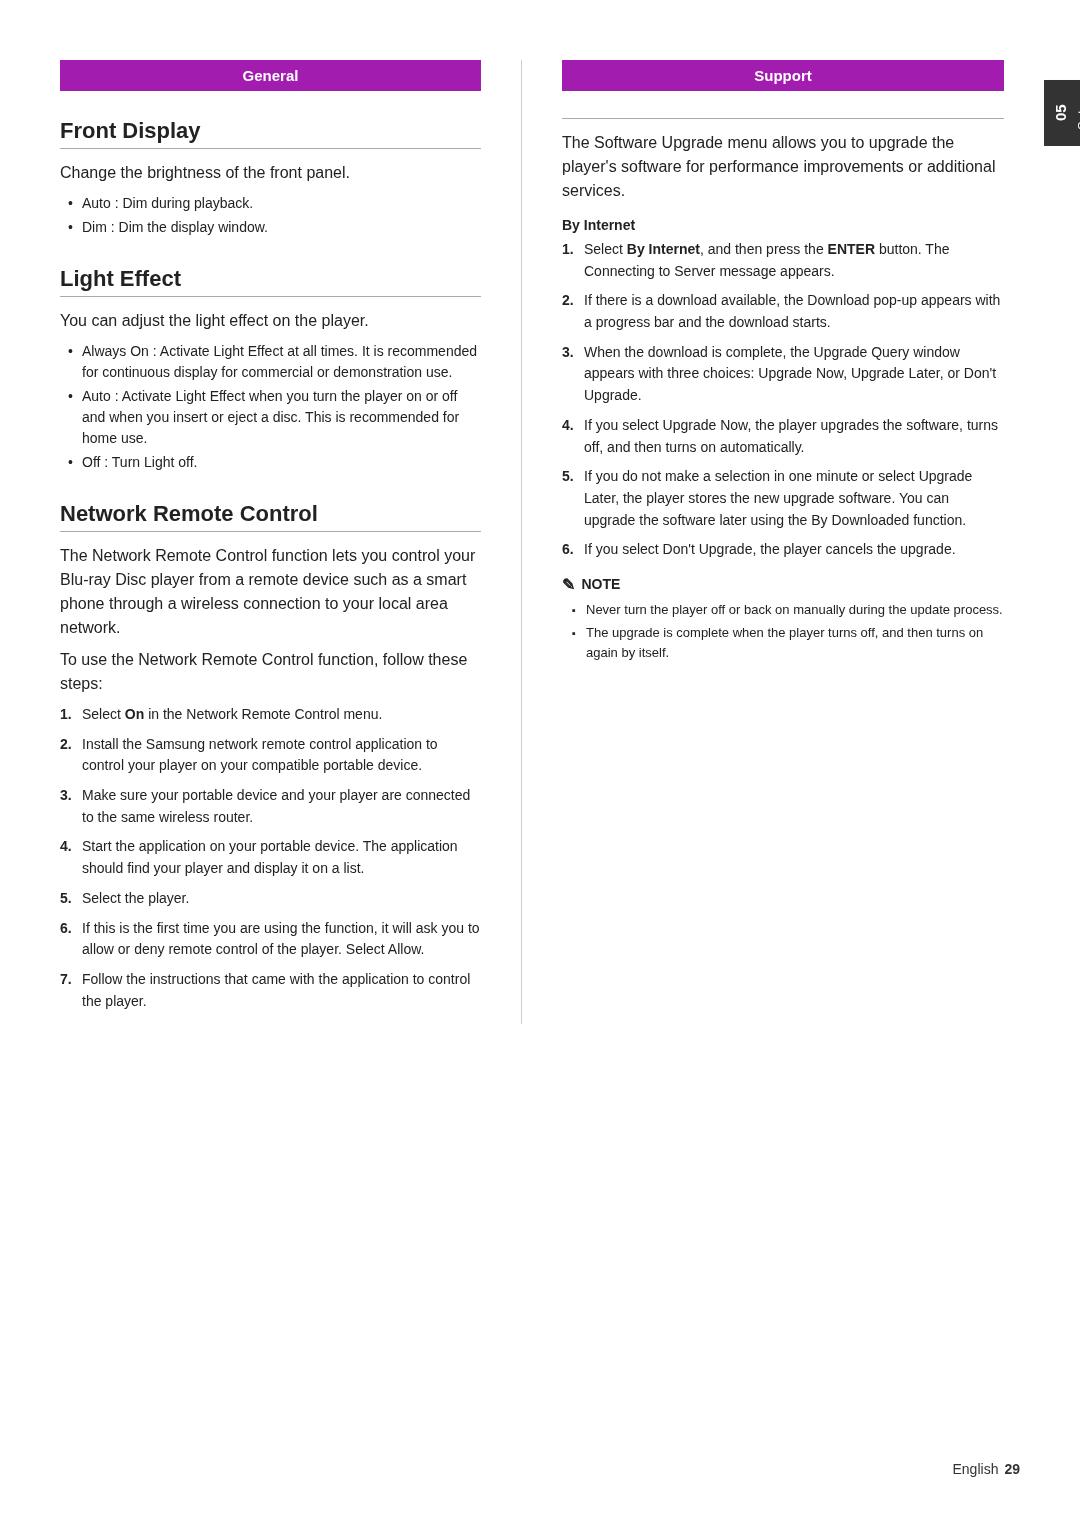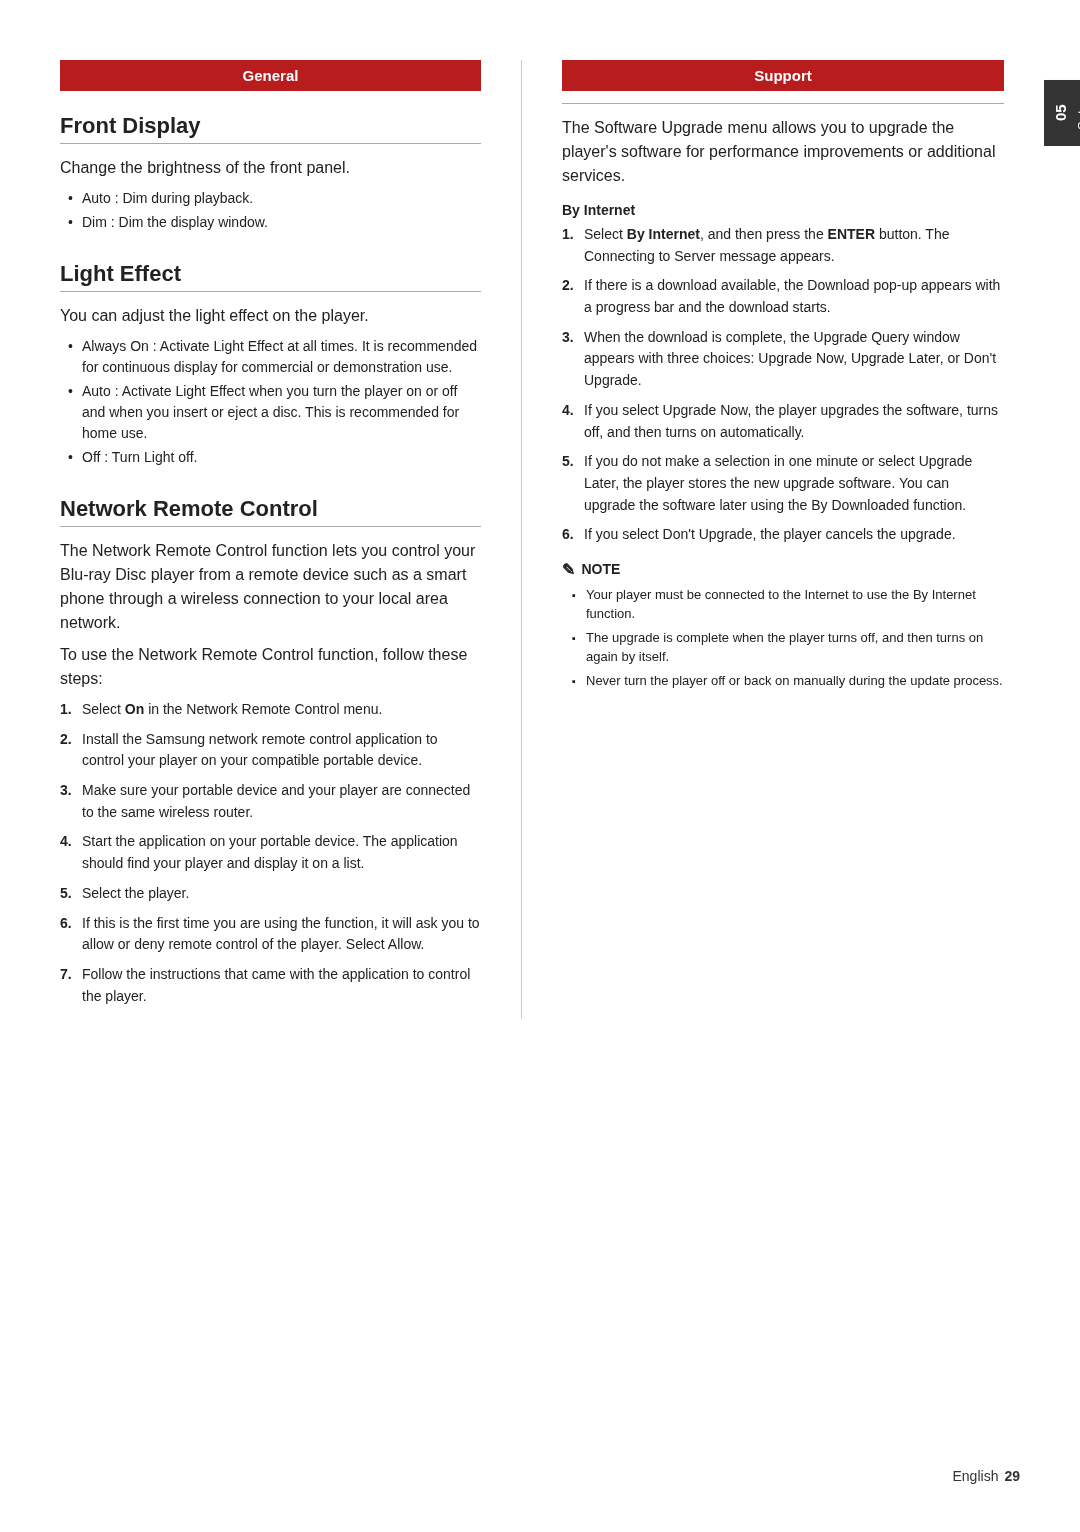--- a/index.html
+++ b/index.html
@@ -56,27 +56,27 @@
       border-right: 1px solid #ccc;
     }
 
     .col-right {
       width: 50%;
       padding: 0 40px 0 40px;
     }
 
     
     .section-header {
-      background: #b91c1c;
+      background: #a21caf;
       color: #fff;
       text-align: center;
       font-size: 15px;
       font-weight: bold;
       padding: 7px 10px;
-      margin-bottom: 12px;
+      margin-bottom: 27px;
     }
 
     
     .section-title {
       font-size: 22px;
       font-weight: bold;
       margin-bottom: 4px;
       margin-top: 22px;
     }
 
@@ -185,21 +185,21 @@
       content: "▪";
       position: absolute;
       left: 0;
       font-size: 11px;
       top: 2px;
     }
 
     
     .page-footer {
       position: absolute;
-      bottom: 48px;
+      bottom: 55px;
       right: 60px;
       font-size: 14px;
       color: #333;
       display: flex;
       align-items: center;
       gap: 6px;
     }
 
     .page-footer .english-text {
       font-size: 14px;
@@ -285,23 +285,22 @@
             <li><span class="num">6.</span>If you select Don't Upgrade, the player cancels the upgrade.</li>
           </ol>
         </div>
 
         <div class="note-section">
           <div class="note-header">
             <span class="note-icon">✎</span>
             <span>NOTE</span>
           </div>
           <ul class="note-list">
-            <li>Your player must be connected to the Internet to use the By Internet function.</li>
+            <li>Never turn the player off or back on manually during the update process.</li>
             <li>The upgrade is complete when the player turns off, and then turns on again by itself.</li>
-            <li>Never turn the player off or back on manually during the update process.</li>
           </ul>
         </div>
       </div>
     </div>
   </div>
 
   <div class="page-footer">
     <span class="english-text">English</span>
     <span class="page-number">29</span>
   </div>

